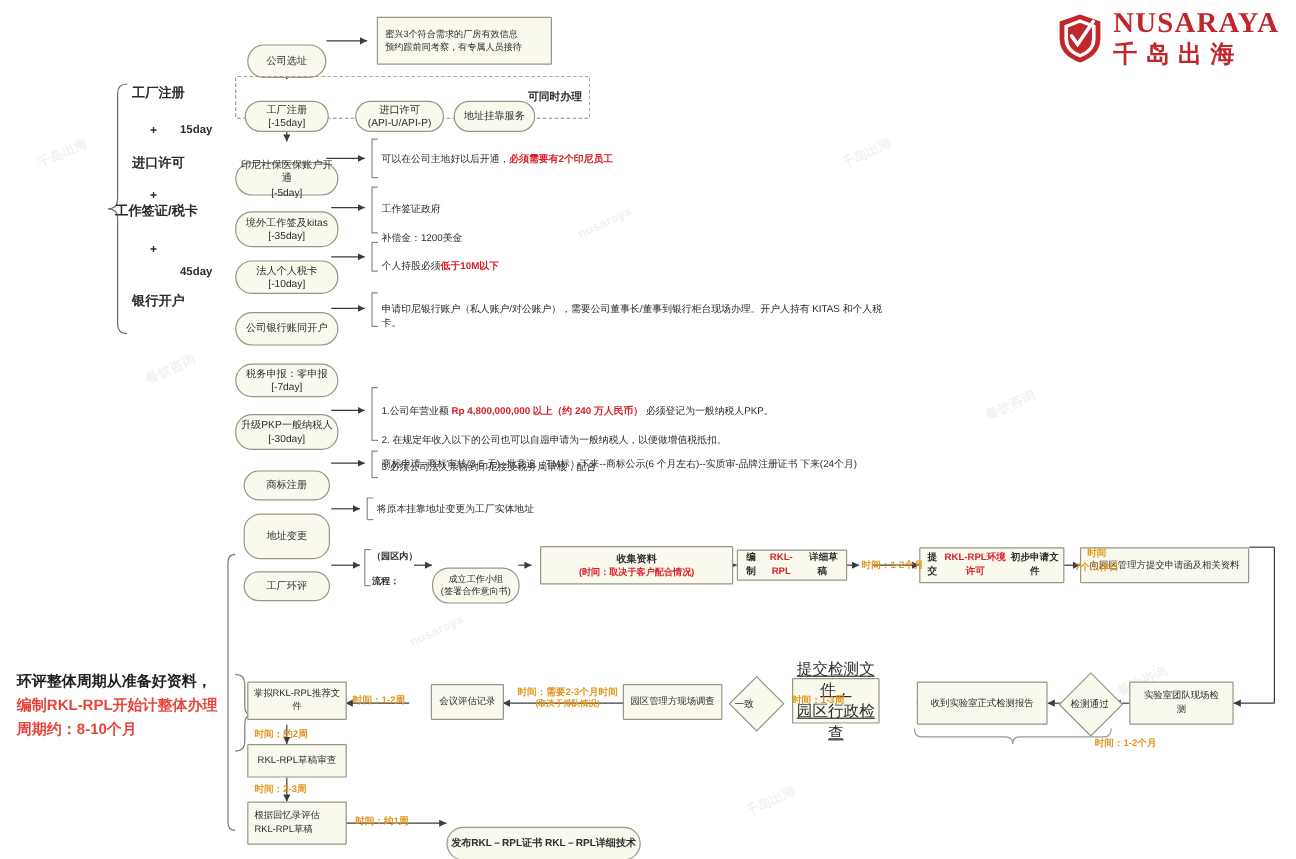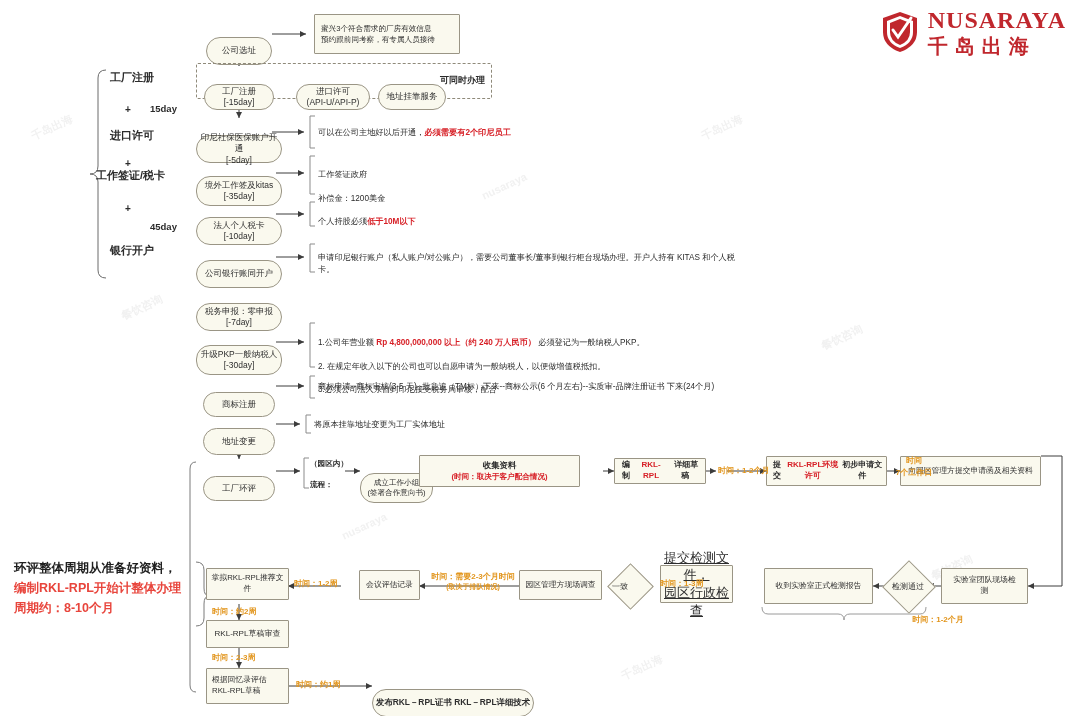--- a/index.html
+++ b/index.html
@@ -172,21 +172,21 @@
   <div class="node round" style="left:196px;top:159px;width:86px;height:30px;white-space:pre-line;">境外工作签及kitas
 [-35day]</div>
   <div class="node round" style="left:196px;top:200px;width:86px;height:28px;white-space:pre-line;">法人个人税卡
 [-10day]</div>
   <div class="node round" style="left:196px;top:243px;width:86px;height:28px;">公司银行账同开户</div>
   <div class="node round" style="left:196px;top:286px;width:86px;height:28px;white-space:pre-line;">税务申报：零申报
 [-7day]</div>
   <div class="node round" style="left:196px;top:328px;width:86px;height:30px;white-space:pre-line;">升级PKP一般纳税人
 [-30day]</div>
   <div class="node round" style="left:203px;top:375px;width:72px;height:25px;">商标注册</div>
-  <div class="node round" style="left:203px;top:411px;width:72px;height:27px;font-family:Liberation Serif, serif;">地址变更</div>
+  <div class="node round" style="left:203px;top:411px;width:72px;height:38px;font-family:Liberation Serif, serif;">地址变更</div>
   <div class="node round" style="left:203px;top:459px;width:72px;height:25px;text-align:center;">工厂环评</div>
 
   <div class="node rect" style="left:314px;top:14px;width:146px;height:40px;font-size:7.6px;line-height:1.5;white-space:pre-line;text-align:left;justify-content:flex-start;padding:4px 6px;">蜜兴3个符合需求的厂房有效信息
 预约跟前同考察，有专属人员接待</div>
 
   <svg width="8" height="34" style="position:absolute;left:308px;top:115px;">
     <path d="M7,1 L2,1 L2,33 L7,33" stroke="#8b8b8b" fill="none" stroke-width="1"></path>
   </svg>
   <div class="txt" style="left:318px;top:127px;width:250px;"><span>可以在公司主地好以后开通，</span><span class="red">必须需要有2个印尼员工</span></div>
 
@@ -228,21 +228,21 @@
   <div class="txt" style="left:314px;top:419px;width:260px;">将原本挂靠地址变更为工厂实体地址</div>
 
   <svg width="8" height="32" style="position:absolute;left:302px;top:457px;">
     <path d="M7,1 L2,1 L2,31 L7,31" stroke="#8b8b8b" fill="none" stroke-width="1"></path>
   </svg>
   <div class="txt" style="left:310px;top:458px;width:44px;font-size:7.6px;font-weight:bold;">（园区内）</div>
   <div class="txt" style="left:310px;top:479px;width:44px;font-size:7.6px;font-weight:bold;">流程：</div>
 
   <div class="node round" style="left:360px;top:456px;width:73px;height:30px;white-space:pre-line;font-size:7.6px;">成立工作小组
 (签署合作意向书)</div>
-  <div class="node rect" style="left:419px;top:455px;width:161px;height:32px;flex-direction:column;gap:1px;">
+  <div class="node rect" style="left:450px;top:455px;width:161px;height:32px;flex-direction:column;gap:1px;">
     <div style="font-weight:bold;font-size:8.4px;">收集资料</div>
     <div class="red" style="font-size:7.6px;">(时间：取决于客户配合情况)</div>
   </div>
   <div class="node rect" style="left:614px;top:458px;width:92px;height:26px;font-weight:bold;font-size:8px;">
       <span>编制</span>
       <span class="red">RKL‐RPL</span>
       <span>&nbsp;详细草稿</span>
     </div>
   <div class="node rect" style="left:766px;top:456px;width:121px;height:30px;font-weight:bold;font-size:8px;">
       <span>提交</span>

